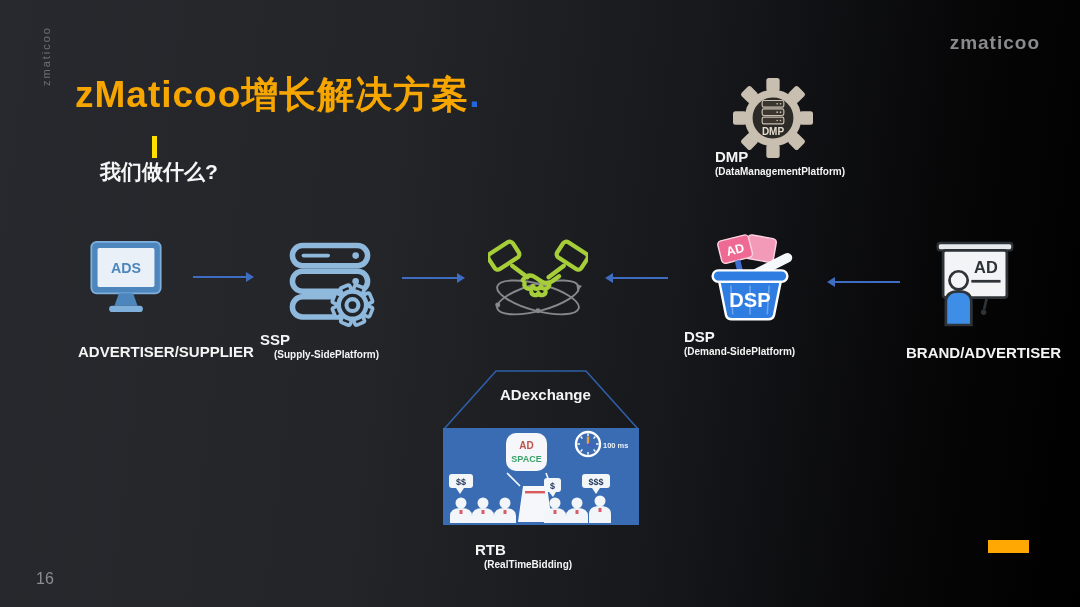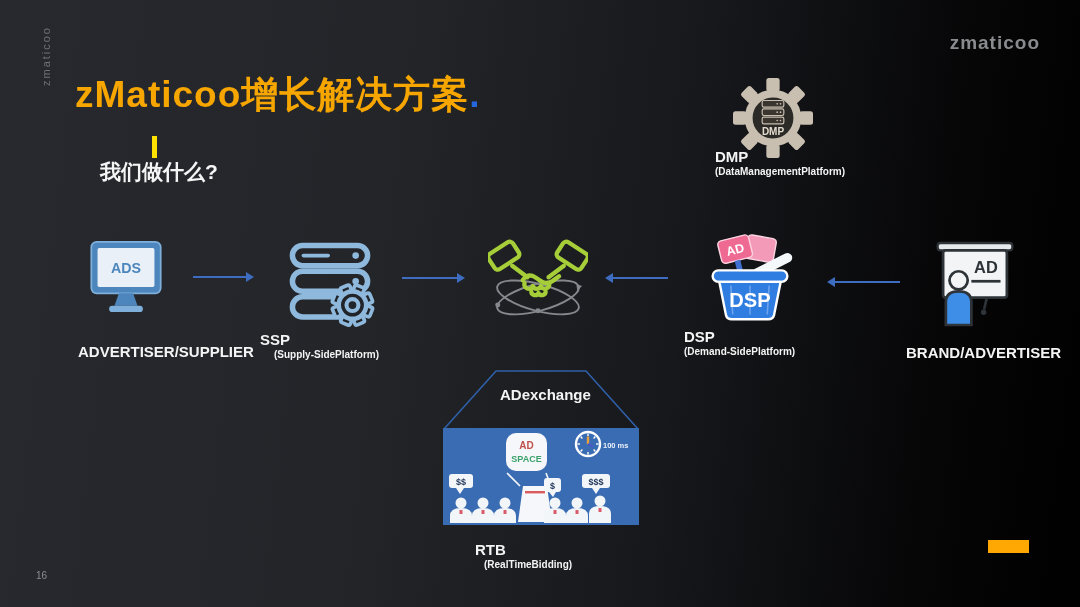--- a/index.html
+++ b/index.html
@@ -34,21 +34,21 @@
   .arrow { position:absolute; height:2px; background:#3D6CC0; }
   .arrow.right::after {
     content:''; position:absolute; right:-8px; top:-4px;
     border:5px solid transparent; border-left:8px solid #3D6CC0;
   }
   .arrow.left::before {
     content:''; position:absolute; left:-8px; top:-4px;
     border:5px solid transparent; border-right:8px solid #3D6CC0;
   }
 
-  .page-number { left:36px; top:570px; font-size:10px; color:#8a8d91; }
+  .page-number { left:36px; top:570px; font-size:16px; color:#8a8d91; }
   .highlight-bar { left:988px; top:540px; width:41px; height:13px; background:#FFA702; }
 
   svg text { font-family:"Liberation Sans", sans-serif; }
 </style>
 </head>
 <body>
 
 <div class="abs v-watermark">zmaticoo</div>
 <div class="abs logo">zmaticoo</div>
 

